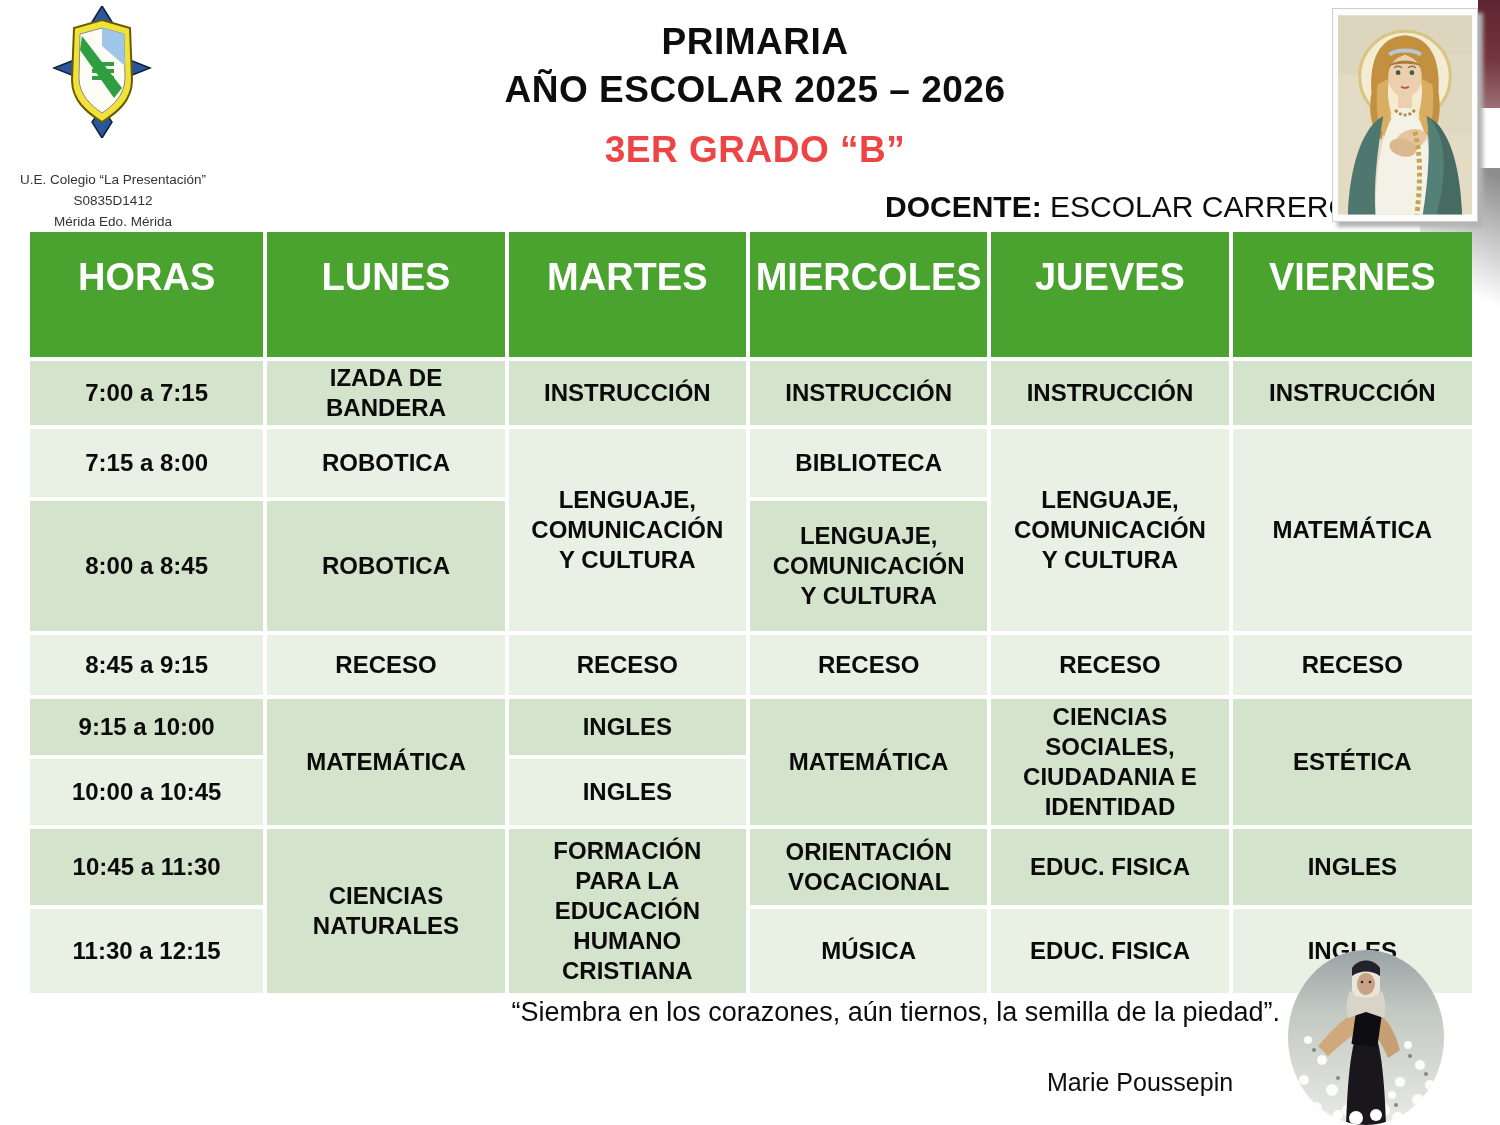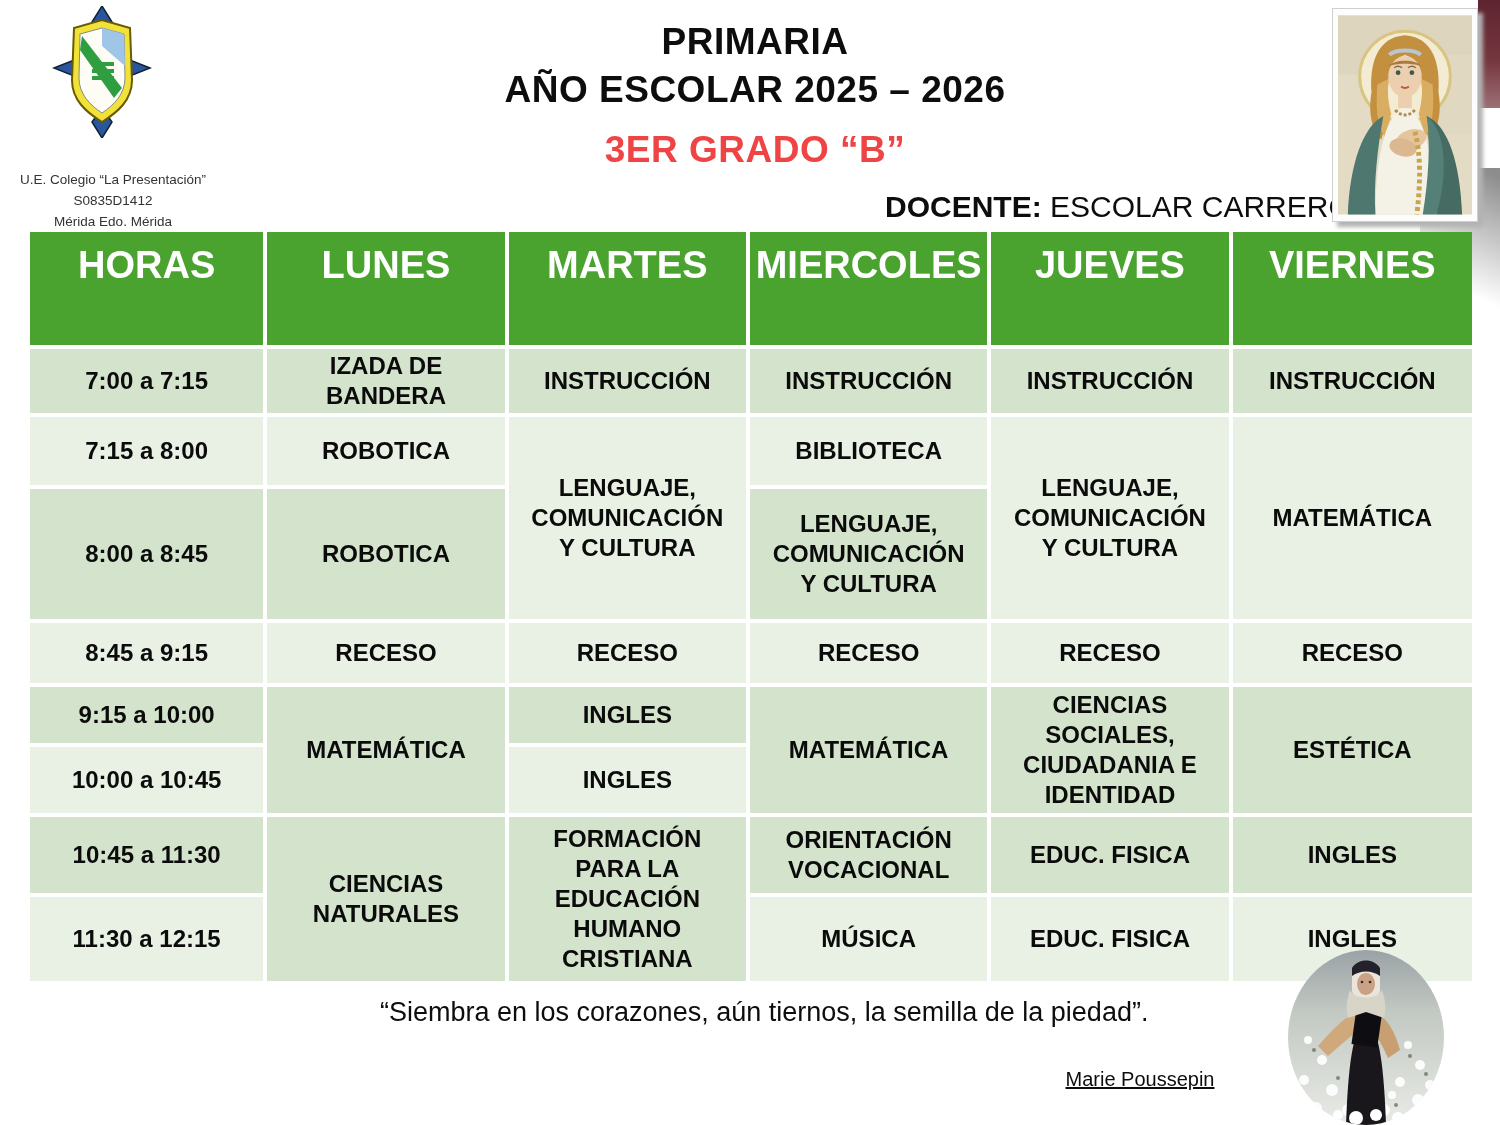--- a/index.html
+++ b/index.html
@@ -45,45 +45,45 @@
     padding:5px;box-shadow:5px 5px 4px #b3b3b3;z-index:3;
   }
   .mary-photo svg{display:block;width:100%;height:100%;}
   
   table.schedule{
     position:absolute;left:26px;top:228px;border-collapse:separate;border-spacing:4px;
     table-layout:fixed;width:1450px;z-index:1;
   }
   table.schedule th{
     background:var(--green);color:#fff;font-size:38px;font-weight:bold;
-    vertical-align:top;padding-top:12px;line-height:1.15;height:100px;margin-top:32px;
+    vertical-align:top;padding-top:24px;line-height:1.15;height:100px;margin-top:32px;
   }
   table.schedule td{
     font-size:24px;font-weight:bold;text-align:center;vertical-align:middle;
     padding:2px 8px;line-height:1.25;white-space:pre-line;color:#0b0b0b;
     box-sizing:border-box;
   }
   tbody tr:nth-child(odd) td{background:var(--row-dark);}
   tbody tr:nth-child(even) td{background:var(--row-light);}
   tbody tr:nth-child(1){height:60px;}
   tbody tr:nth-child(2){height:68px;}
   tbody tr:nth-child(3){height:130px;}
   tbody tr:nth-child(4){height:60px;}
   tbody tr:nth-child(5){height:56px;}
   tbody tr:nth-child(6){height:66px;}
   tbody tr:nth-child(7){height:76px;margin-left:25px;}
   tbody tr:nth-child(8){height:84px;}
   
   .quote{
-    position:absolute;left:380px;top:997px;width:900px;text-align:left;
+    position:absolute;left:380px;top:997px;width:900px;text-align:right;
     font-size:27px;color:#0d0d0d;
   }
   .author{
     position:absolute;left:1000px;top:1068px;width:280px;text-align:center;
-    font-size:20px;color:#0d0d0d;text-decoration:underline;
+    font-size:25px;color:#0d0d0d;
   }
   
   .nun-photo{
     position:absolute;left:1288px;top:950px;width:156px;height:175px;
     border-radius:50%;overflow:hidden;z-index:5;
     box-shadow:inset 0 0 22px 16px #ffffff;
   }
   .nun-photo svg{display:block;width:100%;height:100%;}
 </style>
 </head>

